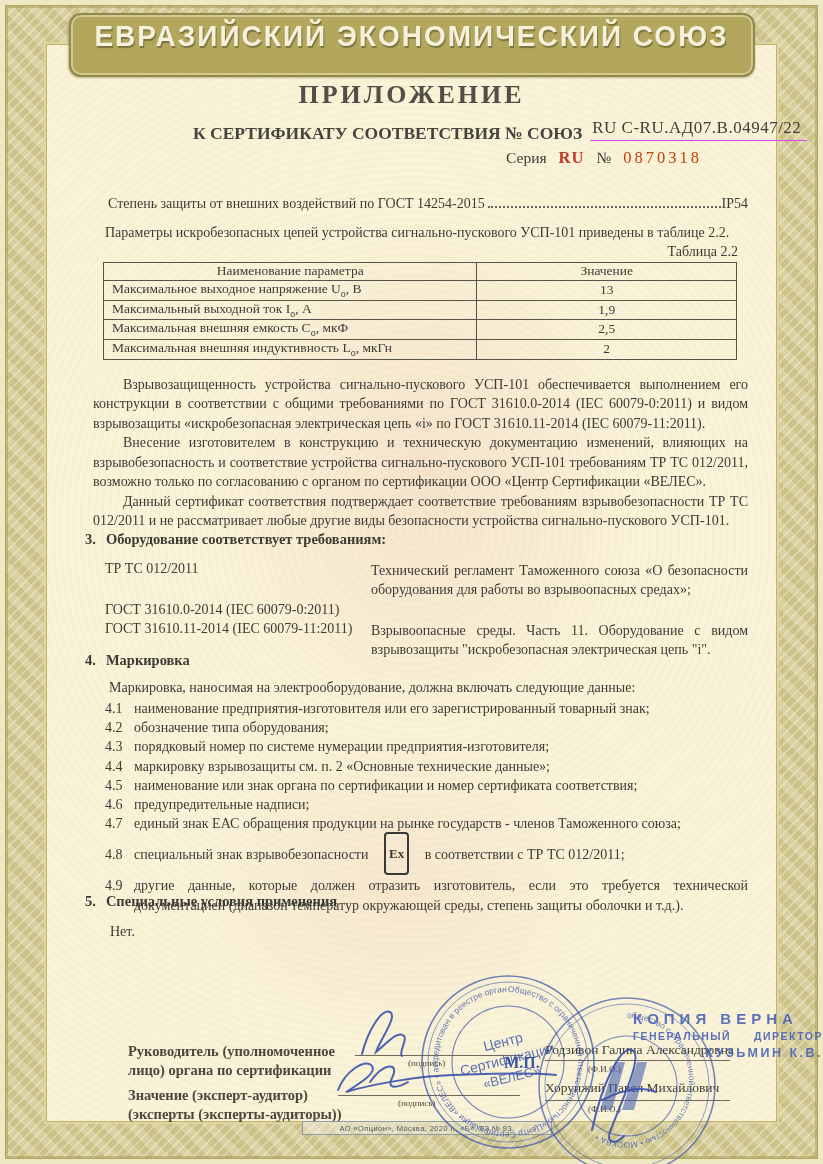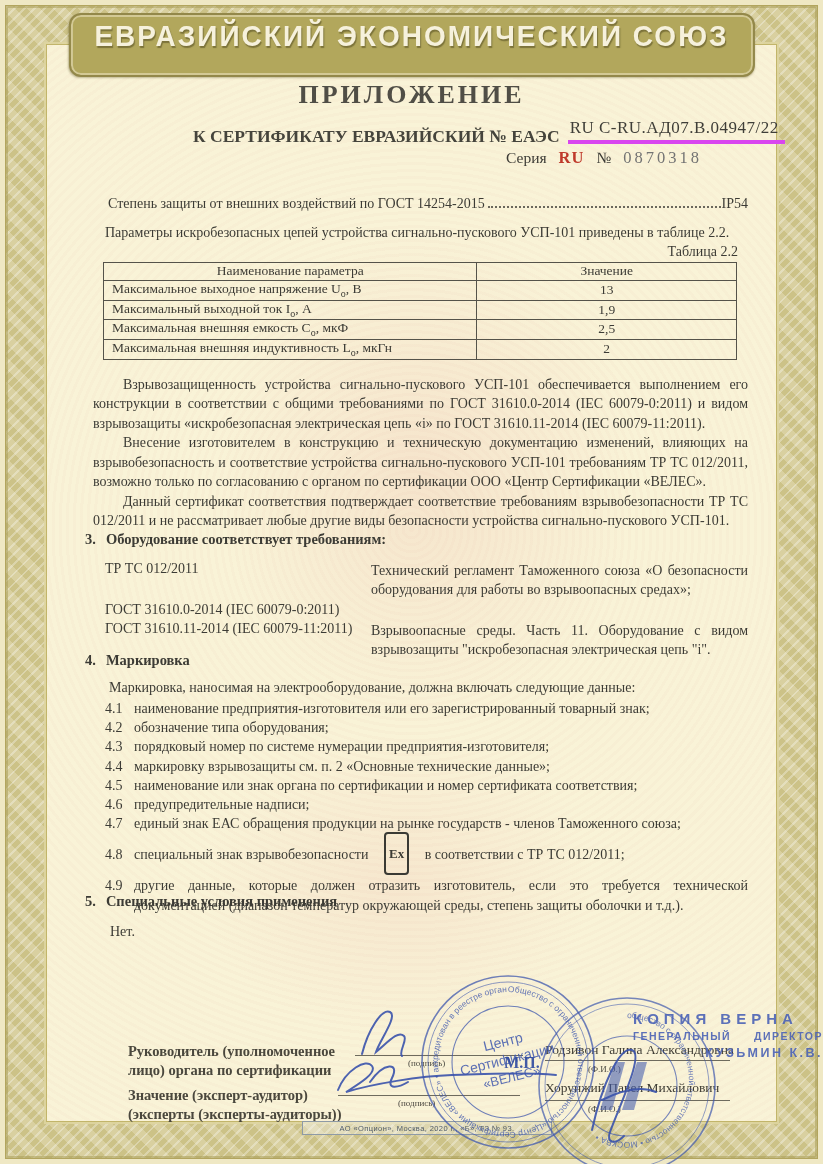--- a/index.html
+++ b/index.html
@@ -52,31 +52,31 @@
     text-align:center; font-weight:bold; font-size:26px;
     letter-spacing:3px; color:#504e46;
   }
   .subtitle-row {
     position:absolute; top:121px; left:193px;
     display:flex; align-items:flex-end; gap:8px; white-space:nowrap;
   }
   .subtitle-label { font-weight:bold; font-size:17.5px; color:#45443c; }
   .cert-number {
     font-size:17px; color:#3f3e38; letter-spacing:.5px;
-    border-bottom:4px solid #d946ef; padding:0 6px 2px 2px;
+    border-bottom:1px solid #d946ef; padding:0 6px 2px 2px;
     position:relative; top:-3px;
   }
   .series-row {
     position:absolute; top:148px; left:506px;
     display:flex; align-items:baseline; gap:12px; white-space:nowrap;
     font-size:15.5px;
   }
   .series-value { color:#bf3a2b; font-weight:bold; font-size:16.5px; letter-spacing:1px; }
   .number-sign { font-size:15.5px; }
-  .number-value { color:#737373; font-size:16.5px; letter-spacing:3px; }
+  .number-value { color:#c2410c; font-size:16.5px; letter-spacing:3px; }
   
   .flow-top { position:absolute; top:196px; left:93px; width:655px; font-size:14px; }
   .protection-line { display:flex; align-items:baseline; padding-left:15px; }
   .leader { flex:1; border-bottom:2px dotted #6a675c; margin:0 1px 3px 3px; }
   .table-intro { margin-top:13px; padding-left:12px; }
   .table-caption { margin-top:3px; text-align:right; padding-right:10px; }
   table.params {
     margin:2px 0 0 10px; width:634px;
     border-collapse:collapse; font-size:13.5px;
   }
@@ -154,21 +154,21 @@
 <div class="border-band"></div>
 <div class="inner-page"></div>
 
 <div class="banner">
   <span class="banner-text">ЕВРАЗИЙСКИЙ ЭКОНОМИЧЕСКИЙ СОЮЗ</span>
 </div>
 
 <div class="doc-title">ПРИЛОЖЕНИЕ</div>
 
 <div class="subtitle-row">
-  <span class="subtitle-label">К СЕРТИФИКАТУ ЕВРАЗИЙСКИЙ № ЕАЭС</span>
+  <span class="subtitle-label">К СЕРТИФИКАТУ СООТВЕТСТВИЯ № СОЮЗ</span>
   <span class="cert-number">RU C-RU.АД07.В.04947/22</span>
 </div>
 
 <div class="series-row">
   <span>Серия</span>
   <span class="series-value">RU</span>
   <span class="number-sign">№</span>
   <span class="number-value">0870318</span>
 </div>
 

